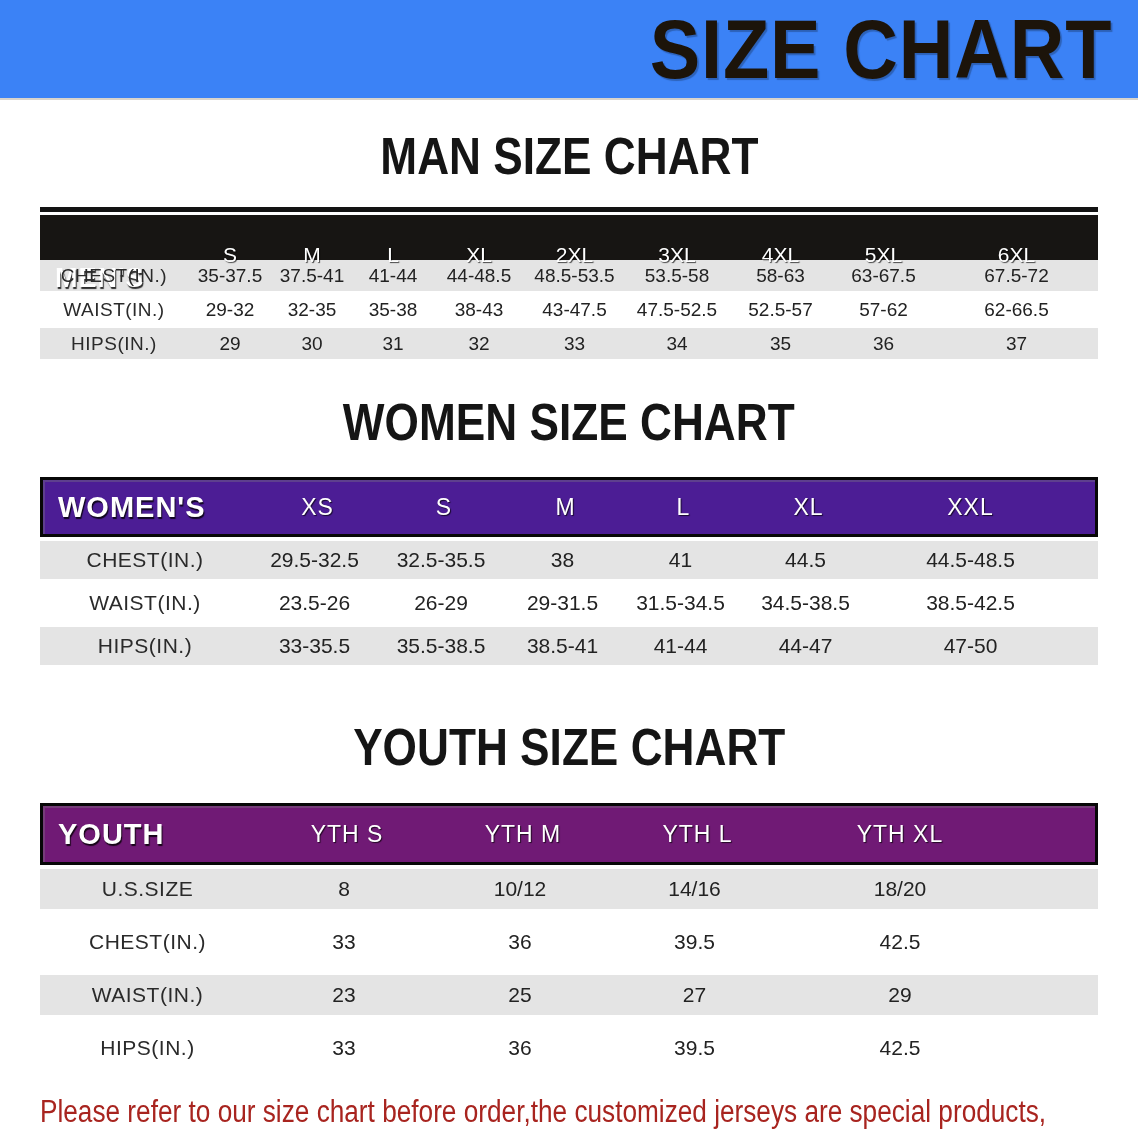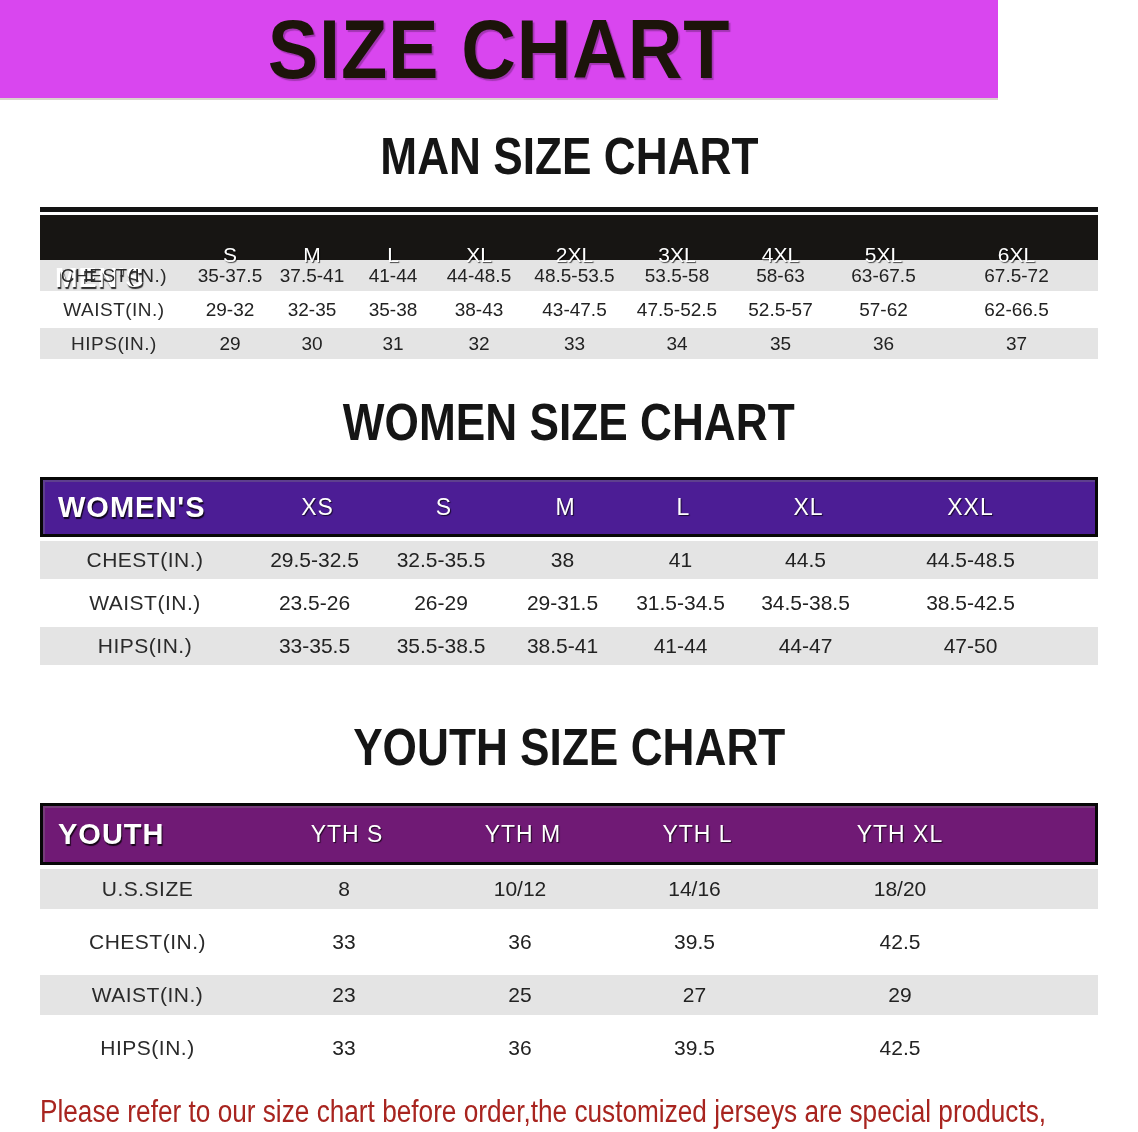--- a/index.html
+++ b/index.html
@@ -1,21 +1,21 @@
 <!DOCTYPE html>
 <html><head>
 <meta charset="utf-8">
 <style>
   * { margin:0; padding:0; box-sizing:border-box; }
   html,body { width:1138px; height:1132px; background:#ffffff; overflow:hidden;
               font-family:"Liberation Sans", sans-serif; }
 
   
-  .banner { width:998px; height:100px; background:#d946ef;
-            display:flex; align-items:center; justify-content:center;
+  .banner { width:1138px; height:100px; background:#3b82f6;
+            display:flex; align-items:center; justify-content:flex-end;
             border-bottom:2px solid #d9d4cc; }
   .banner-title { font-size:84px; font-weight:bold; color:#1c140a;
                   letter-spacing:1px; display:inline-block;
                   transform:scaleX(0.9); transform-origin:center;
                   text-shadow:2px 2px 1px rgba(0,0,0,0.25); }
 
   
   .sec-heading { text-align:center; font-weight:bold; color:#151515; }
   .sec-heading .cond { display:inline-block; font-size:52px; font-weight:bold;
                        transform:scaleX(0.85); transform-origin:center;

